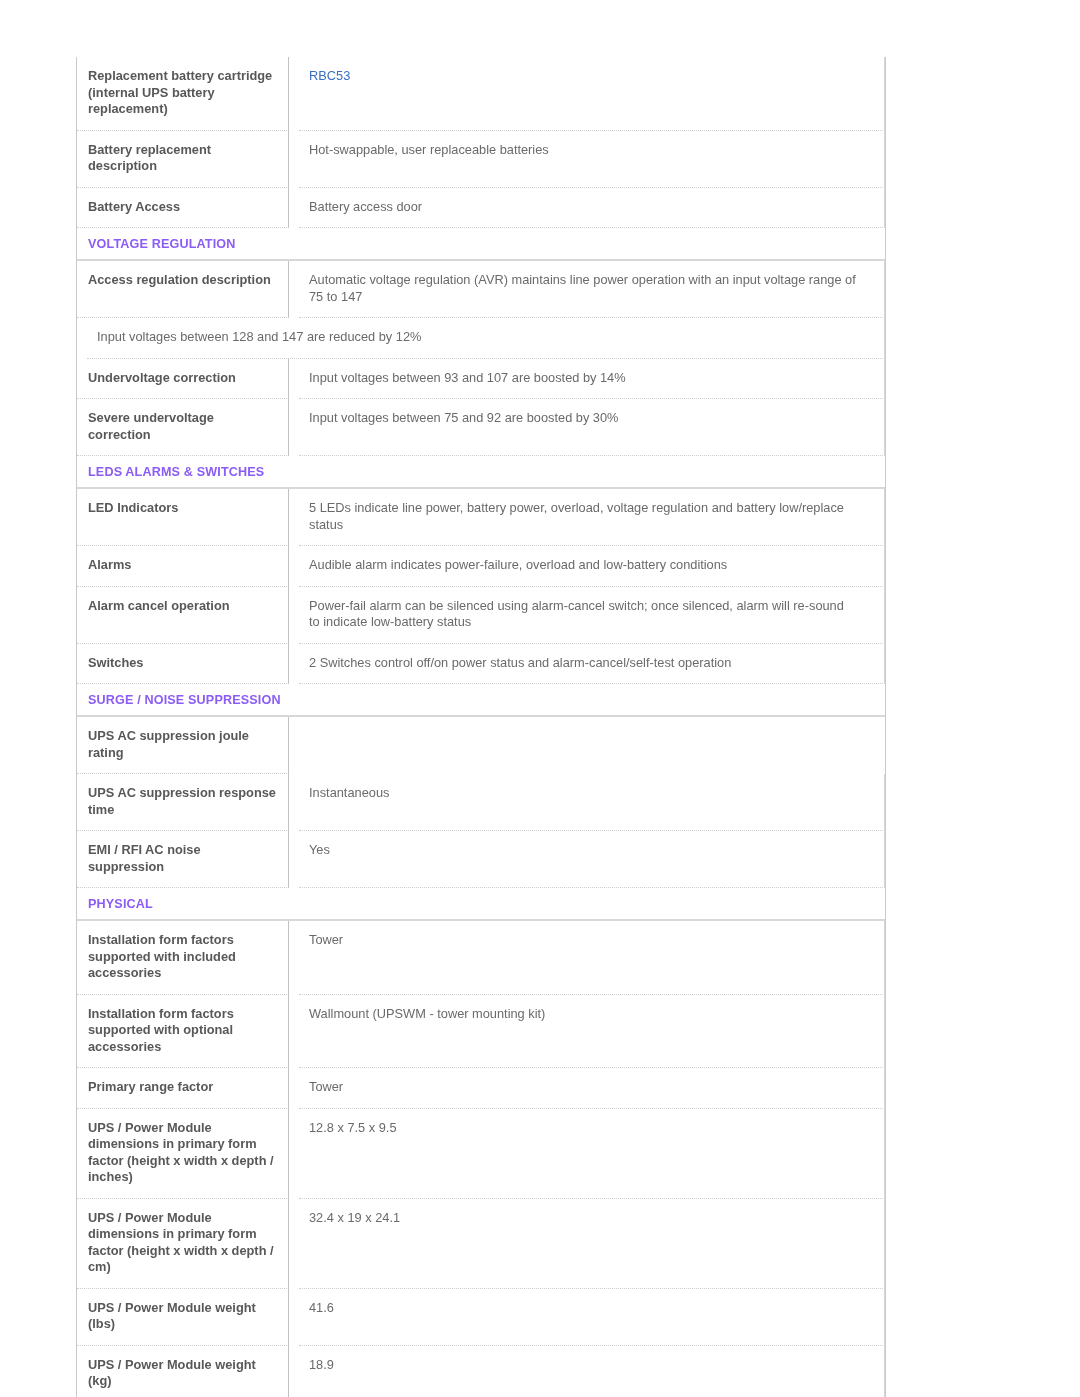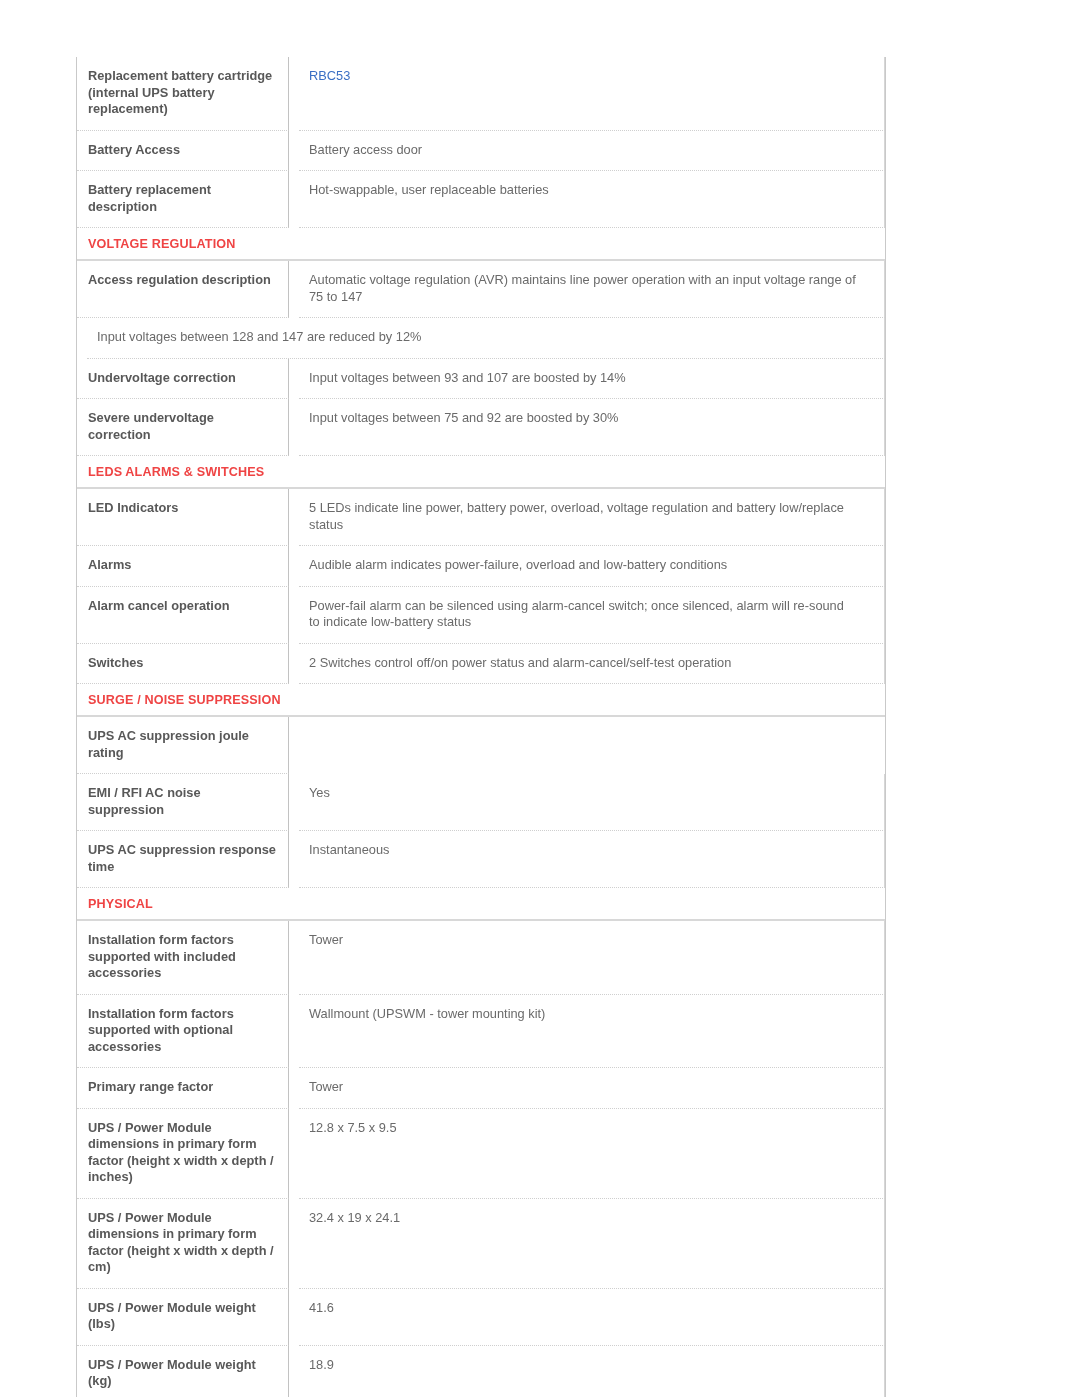--- a/index.html
+++ b/index.html
@@ -85,47 +85,47 @@
 
   
   .section-row {
     width: 100%;
     box-sizing: border-box;
     padding: 9px 0 8px 11px;
     border-bottom: 2px solid #d8d8d8;
     font-size: 12.6px;
     font-weight: bold;
     letter-spacing: 0.15px;
-    color: #ef4444;
+    color: #8b5cf6;
     background: #ffffff;
   }
 
   
   .table-tail {
     height: 10px;
     width: 100%;
   }
 </style>
 </head>
 <body>
 
 <div class="page">
   <div class="spec-table" id="spec-table">
       <div class="spec-row h-xtall">
         <div class="cell-label">Replacement battery cartridge (internal UPS battery replacement)</div>
         <div class="cell-value"><a class="spec-link" href="#">RBC53</a></div>
       </div>
+      <div class="spec-row h-tall">
+        <div class="cell-label">Battery replacement description</div>
+        <div class="cell-value">Hot-swappable, user replaceable batteries</div>
+      </div>
       <div class="spec-row h-short">
         <div class="cell-label">Battery Access</div>
         <div class="cell-value">Battery access door</div>
       </div>
-      <div class="spec-row h-tall">
-        <div class="cell-label">Battery replacement description</div>
-        <div class="cell-value">Hot-swappable, user replaceable batteries</div>
-      </div>
       <div class="section-row">VOLTAGE REGULATION</div>
       <div class="spec-row h-tall">
         <div class="cell-label">Access regulation description</div>
         <div class="cell-value">Automatic voltage regulation (AVR) maintains line power operation with an input voltage range of 75 to 147</div>
       </div>
       <div class="spec-row h-short">
         <div class="cell-value">Input voltages between 128 and 147 are reduced by 12%</div>
       </div>
       <div class="spec-row h-short">
         <div class="cell-label">Undervoltage correction</div>
@@ -150,26 +150,26 @@
       </div>
       <div class="spec-row h-short">
         <div class="cell-label">Switches</div>
         <div class="cell-value">2 Switches control off/on power status and alarm-cancel/self-test operation</div>
       </div>
       <div class="section-row">SURGE / NOISE SUPPRESSION</div>
       <div class="spec-row h-tall">
         <div class="cell-label">UPS AC suppression joule rating</div>
       </div>
       <div class="spec-row h-tall">
+        <div class="cell-label">UPS AC suppression response time</div>
+        <div class="cell-value">Instantaneous</div>
+      </div>
+      <div class="spec-row h-tall">
         <div class="cell-label">EMI / RFI AC noise suppression</div>
         <div class="cell-value">Yes</div>
-      </div>
-      <div class="spec-row h-tall">
-        <div class="cell-label">UPS AC suppression response time</div>
-        <div class="cell-value">Instantaneous</div>
       </div>
       <div class="section-row">PHYSICAL</div>
       <div class="spec-row h-xtall">
         <div class="cell-label">Installation form factors supported with included accessories</div>
         <div class="cell-value">Tower</div>
       </div>
       <div class="spec-row h-xtall">
         <div class="cell-label">Installation form factors supported with optional accessories</div>
         <div class="cell-value">Wallmount (UPSWM - tower mounting kit)</div>
       </div>

